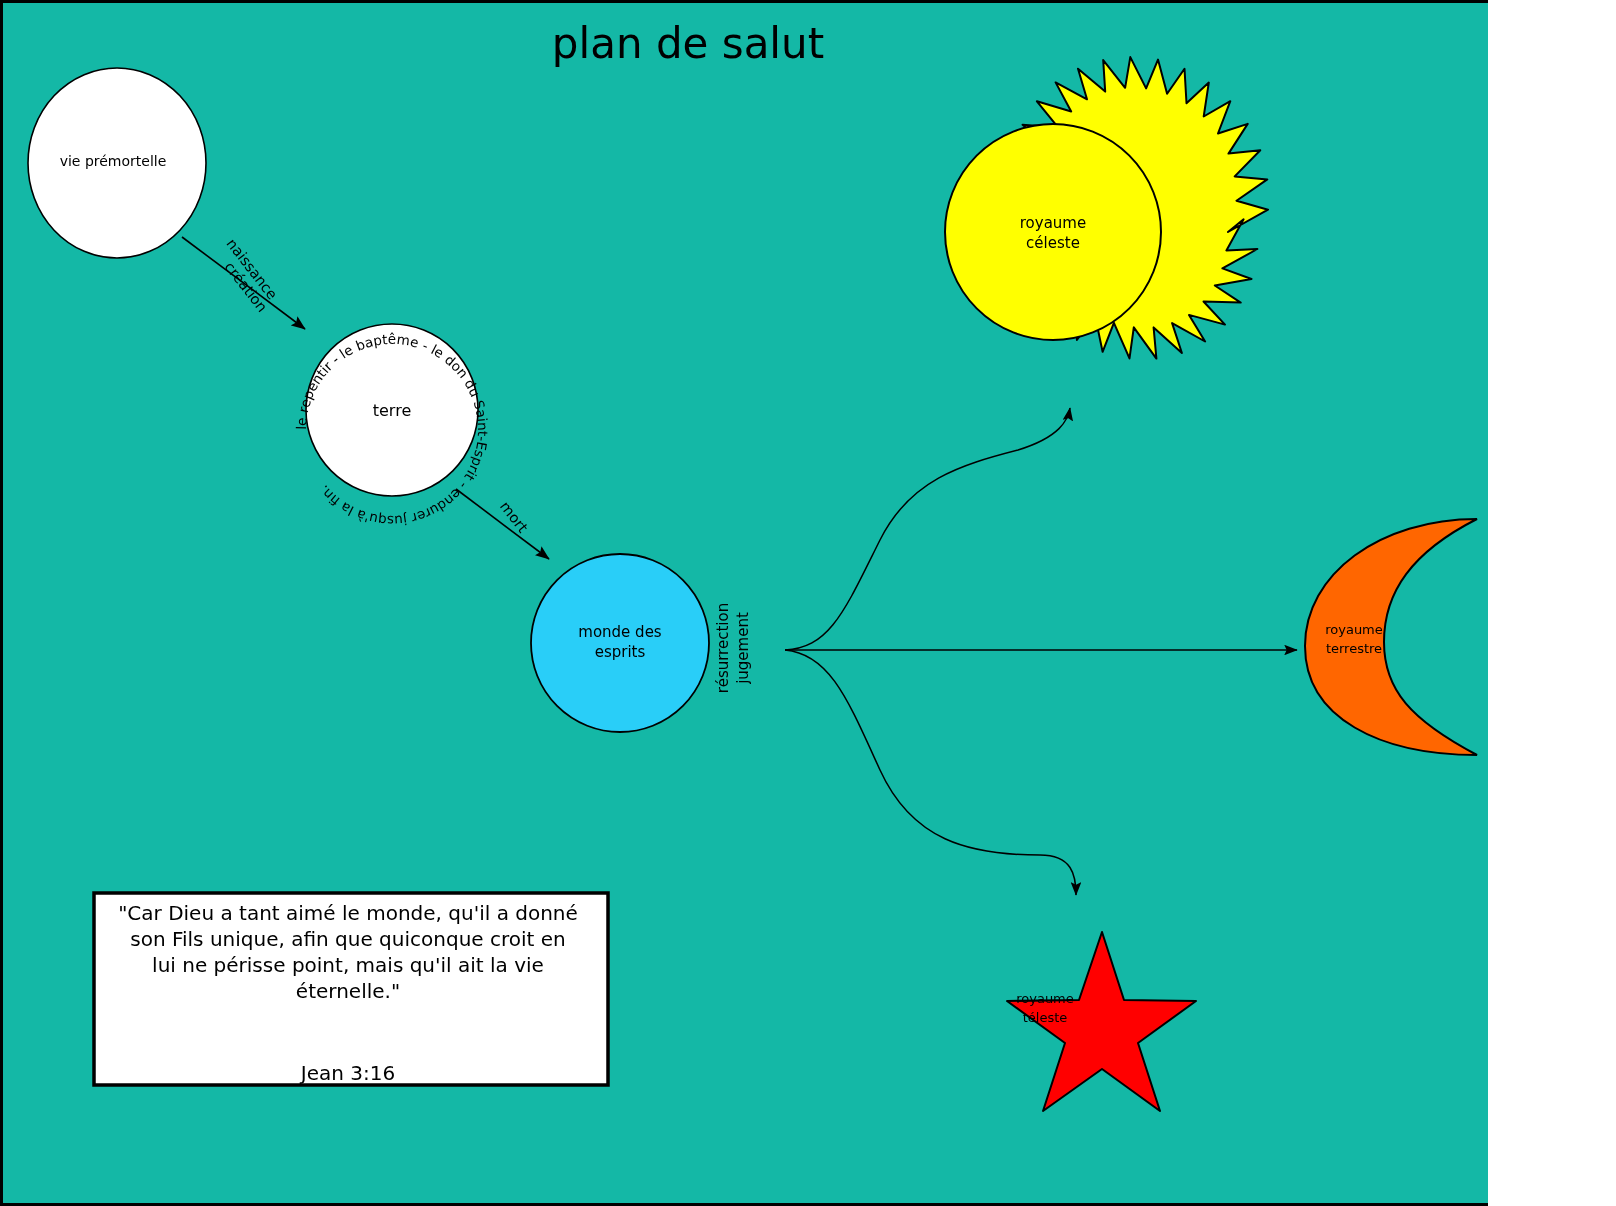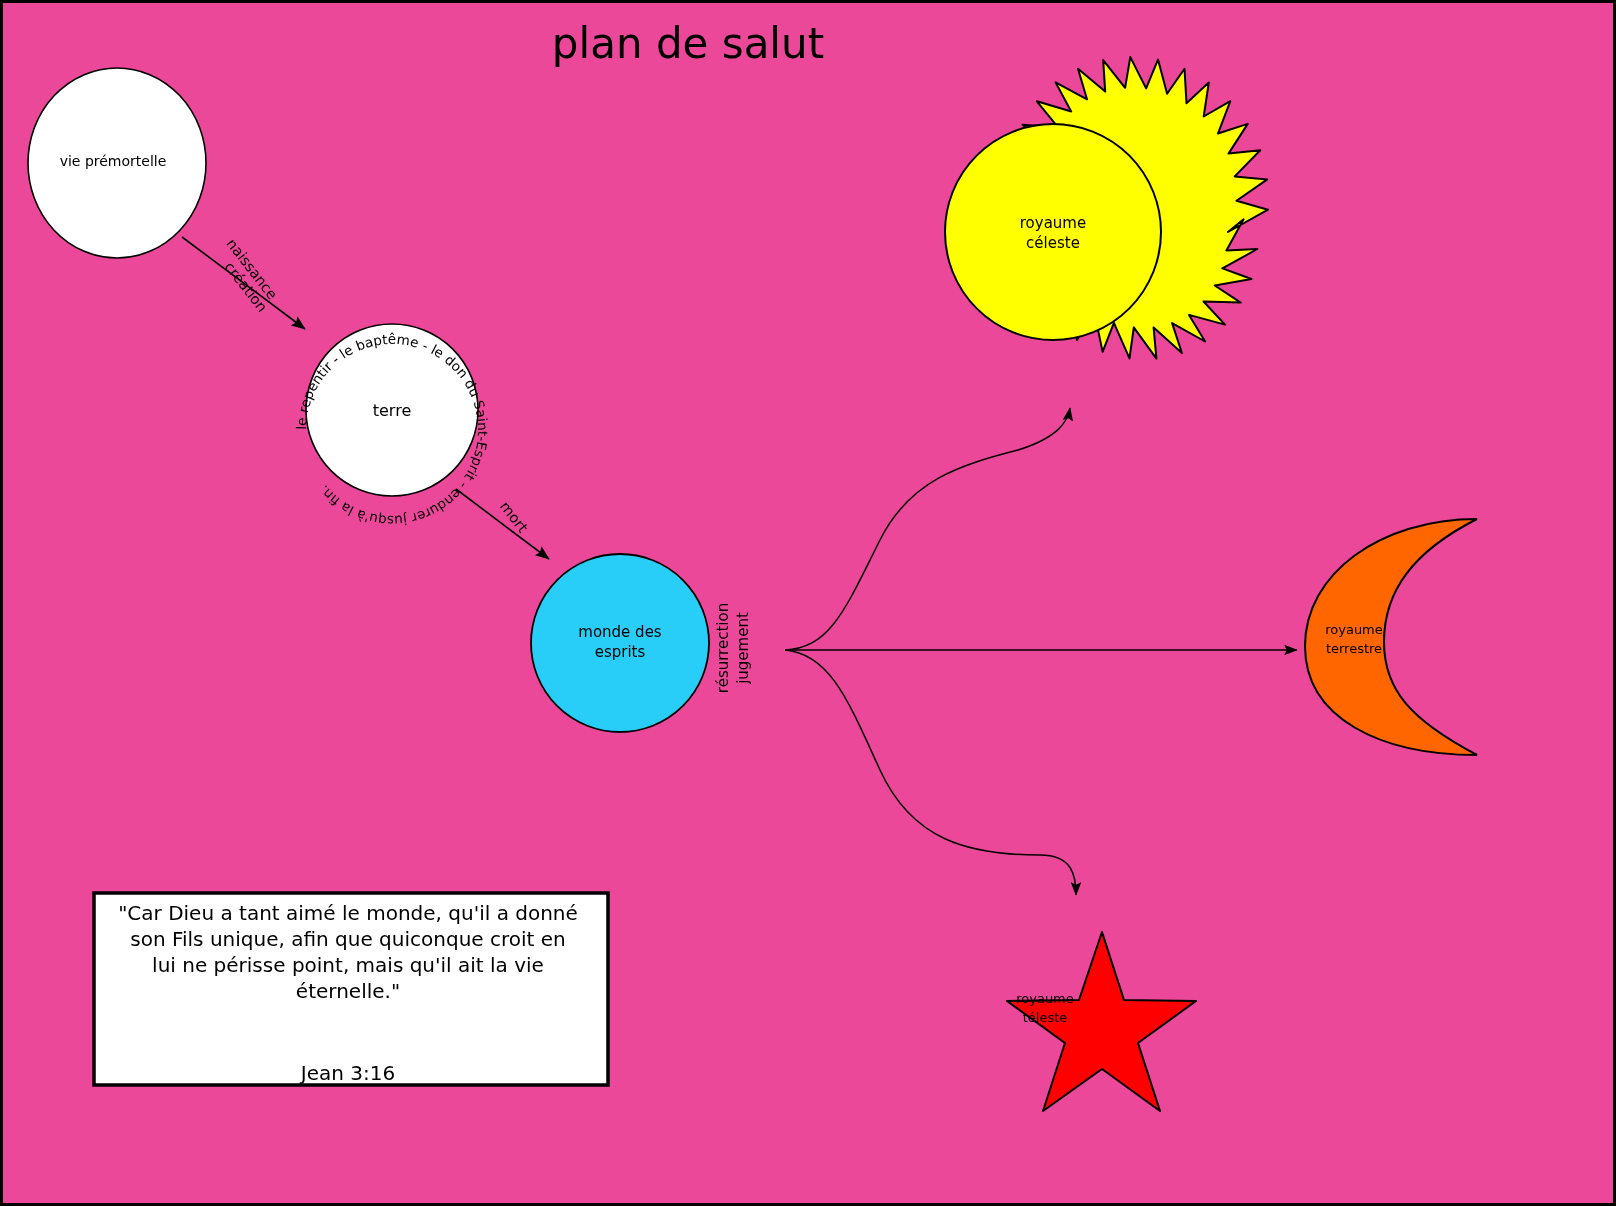--- a/index.html
+++ b/index.html
@@ -5,23 +5,23 @@
   html, body {
     margin: 0;
     padding: 0;
     background: #ffffff;
   }
   body {
     font-family: "DejaVu Sans", "Liberation Sans", sans-serif;
   }
   #canvas {
     position: relative;
-    width: 1616px;
+    width: 1488px;
     height: 1206px;
-    background: #ec4899;
+    background: #14b8a6;
     overflow: hidden;
   }
   #diagram-svg {
     position: absolute;
     left: 0;
     top: 0;
     width: 1616px;
     height: 1206px;
   }
   .shape-label {

